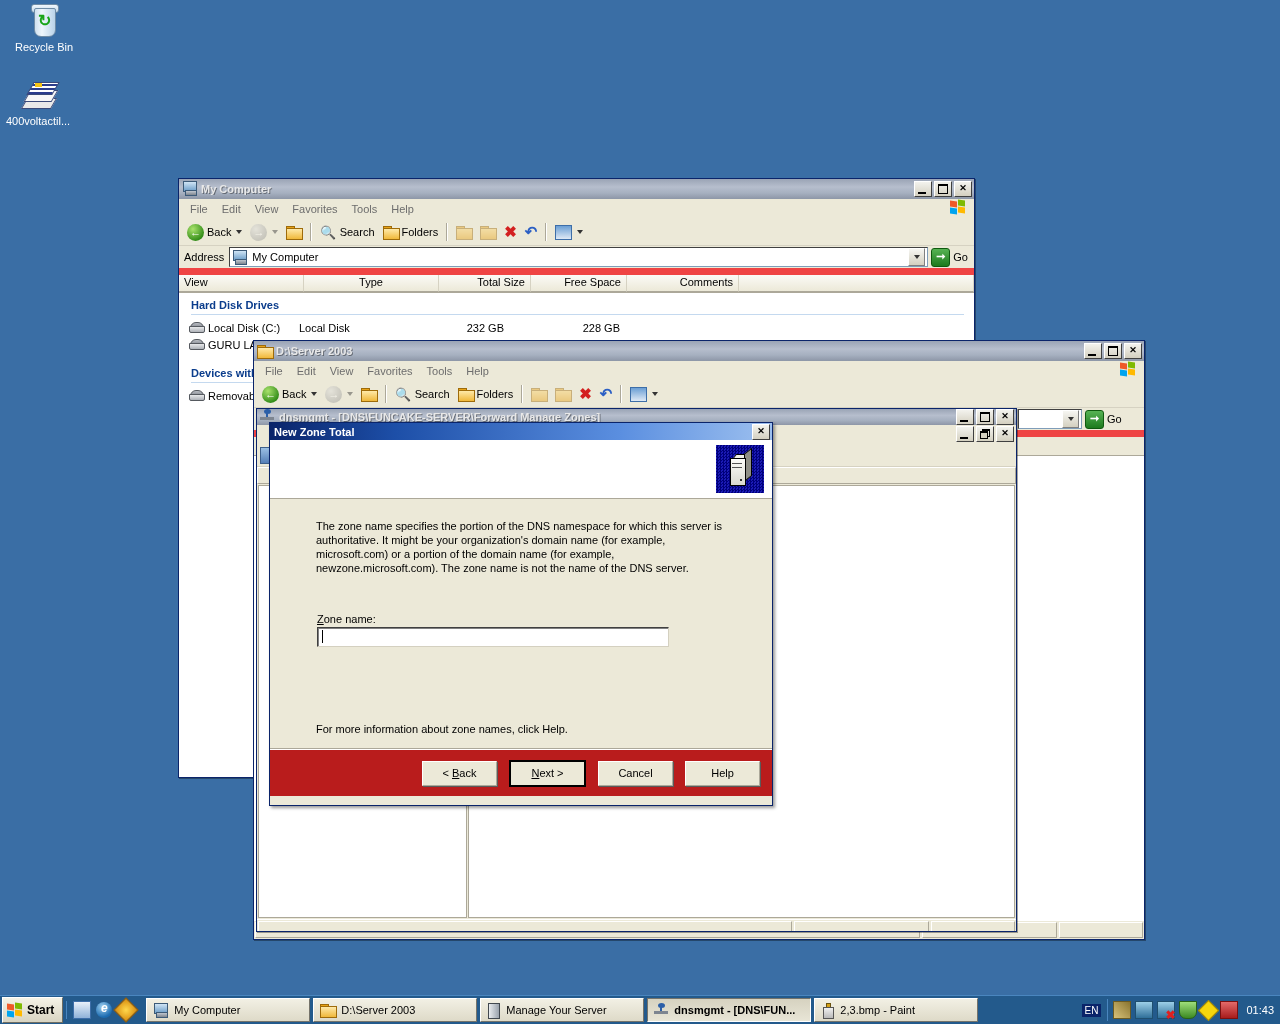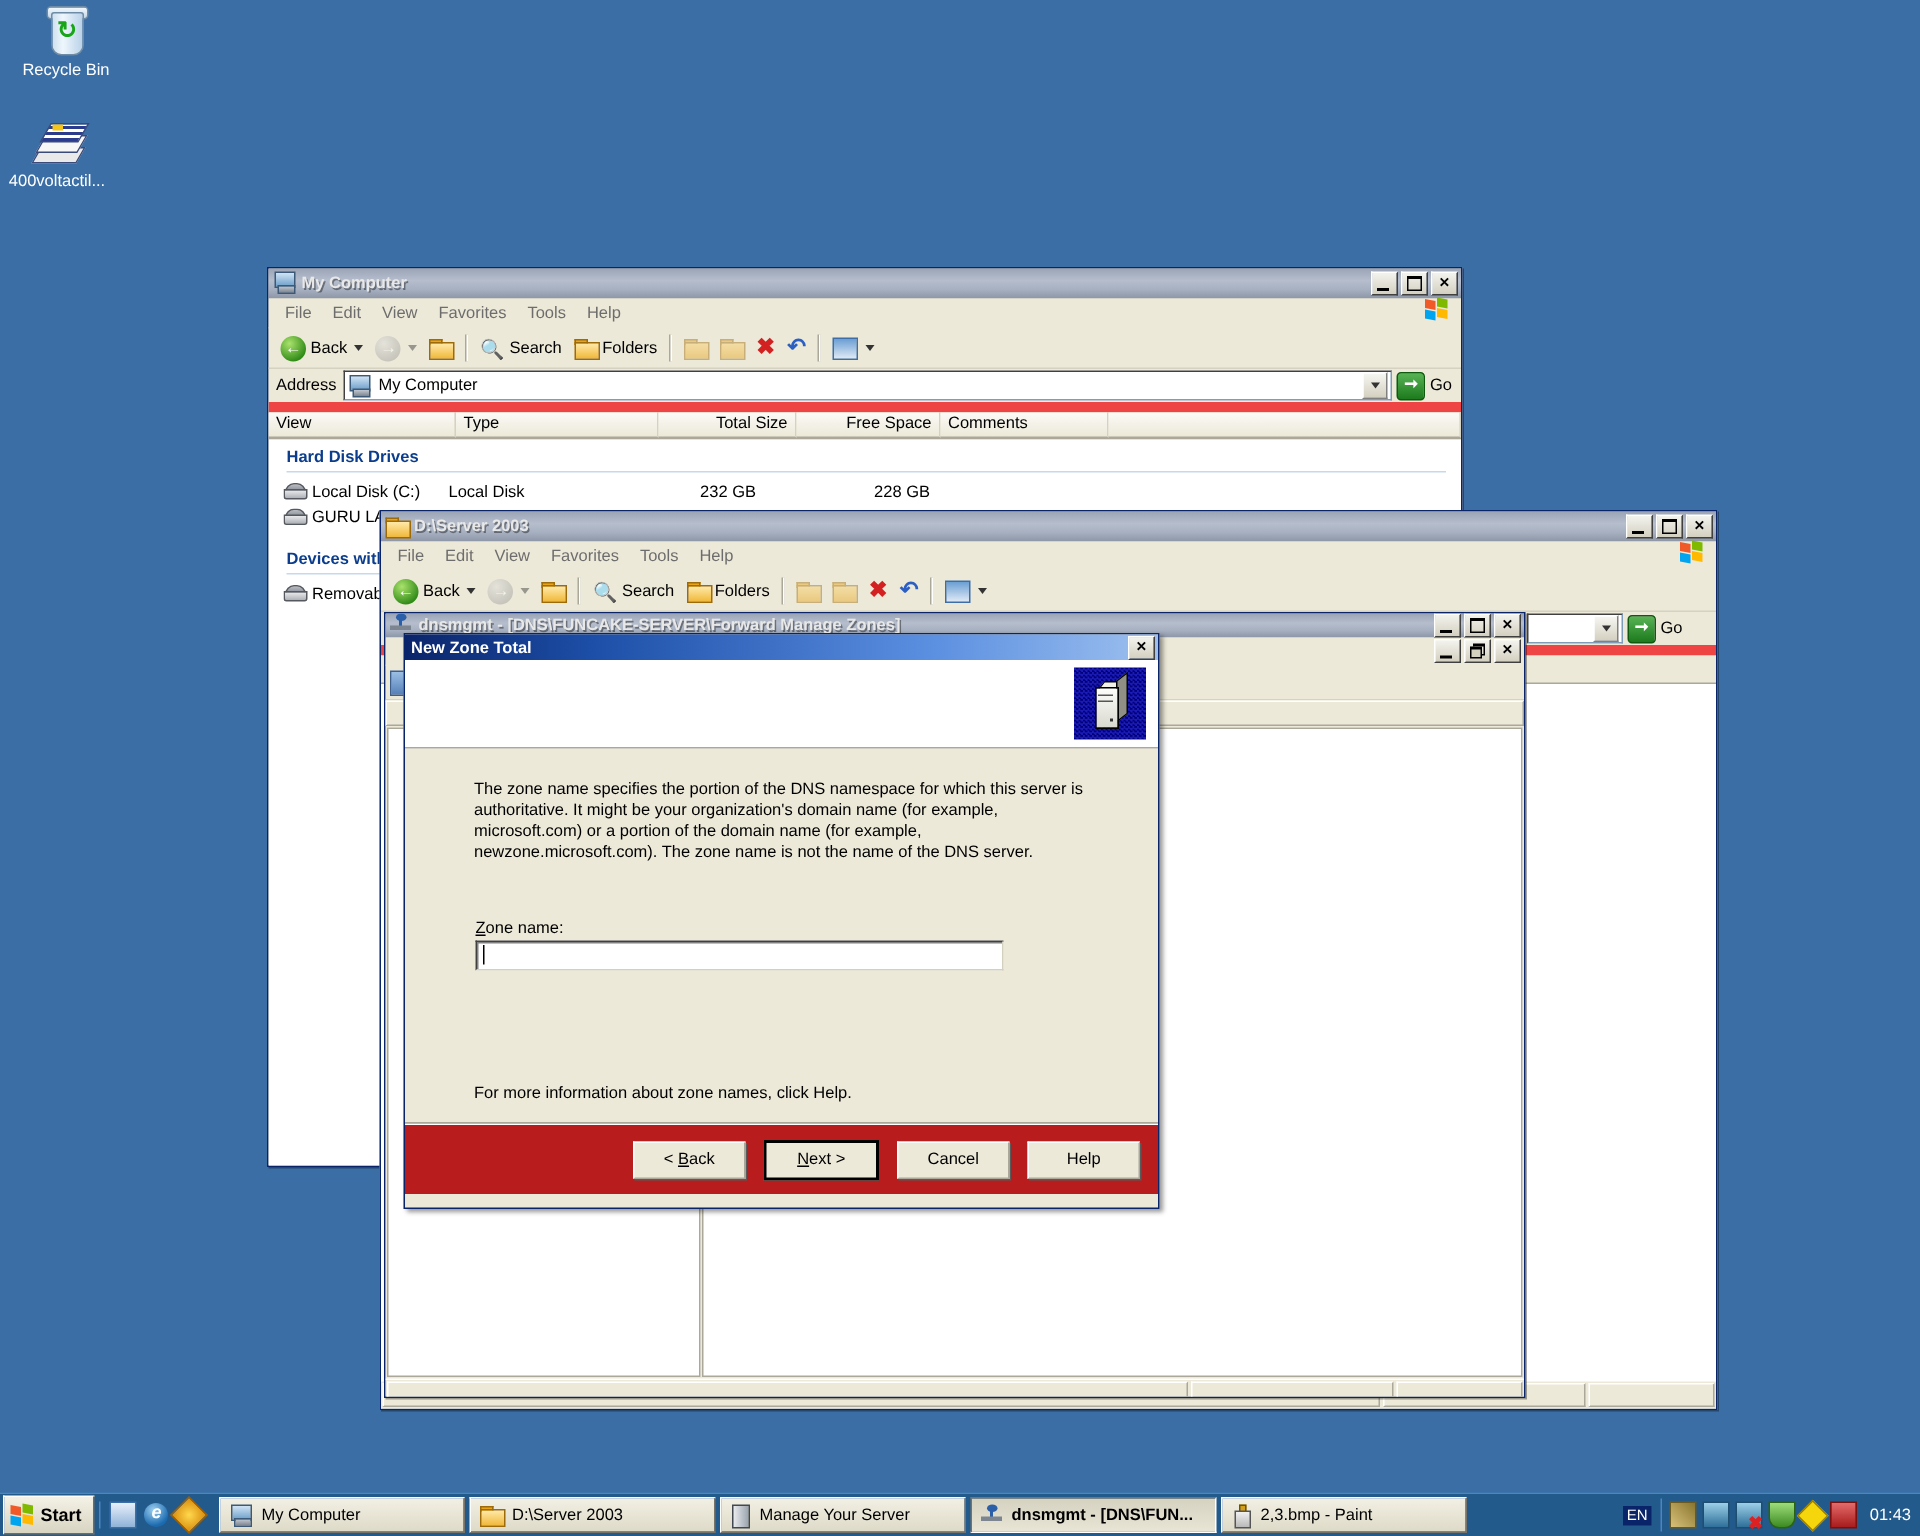--- a/index.html
+++ b/index.html
@@ -410,24 +410,24 @@
         </span>
     </span>
     <span class="go-btn">
       <span class="go-sq">➞</span>
       <span>Go</span>
     </span>
   </div>
 
   <div class="collist">
     <div class="ch" style="width:125px;">View</div>
-    <div class="ch" style="width:135px;">Type</div>
+    <div class="ch" style="width:135px;text-align:center;">Type</div>
     <div class="ch r" style="width:92px;">Total Size</div>
     <div class="ch r" style="width:96px;">Free Space</div>
-    <div class="ch" style="width:112px;">Comments</div>
+    <div class="ch" style="width:112px;text-align:right;">Comments</div>
     <div class="ch" style="flex:1 1 auto;"></div>
   </div>
 
   <div class="listarea" style="height:487px;">
     <div class="grp-head">Hard Disk Drives</div>
     <div class="grp-rule"></div>
 
     <div class="lrow">
       <span class="nm">
         <span class="hdd-ico">

